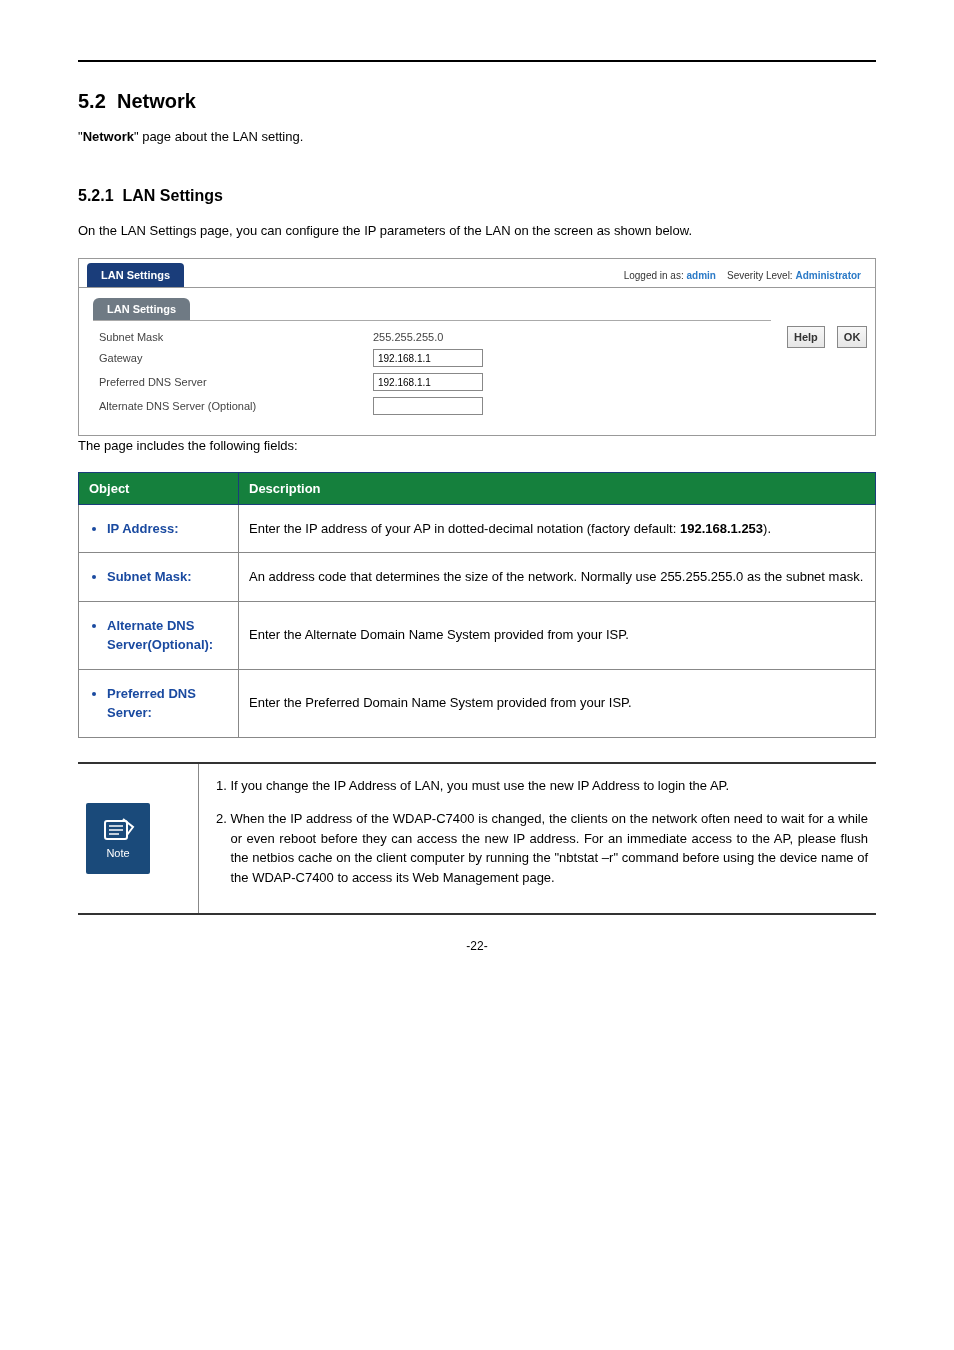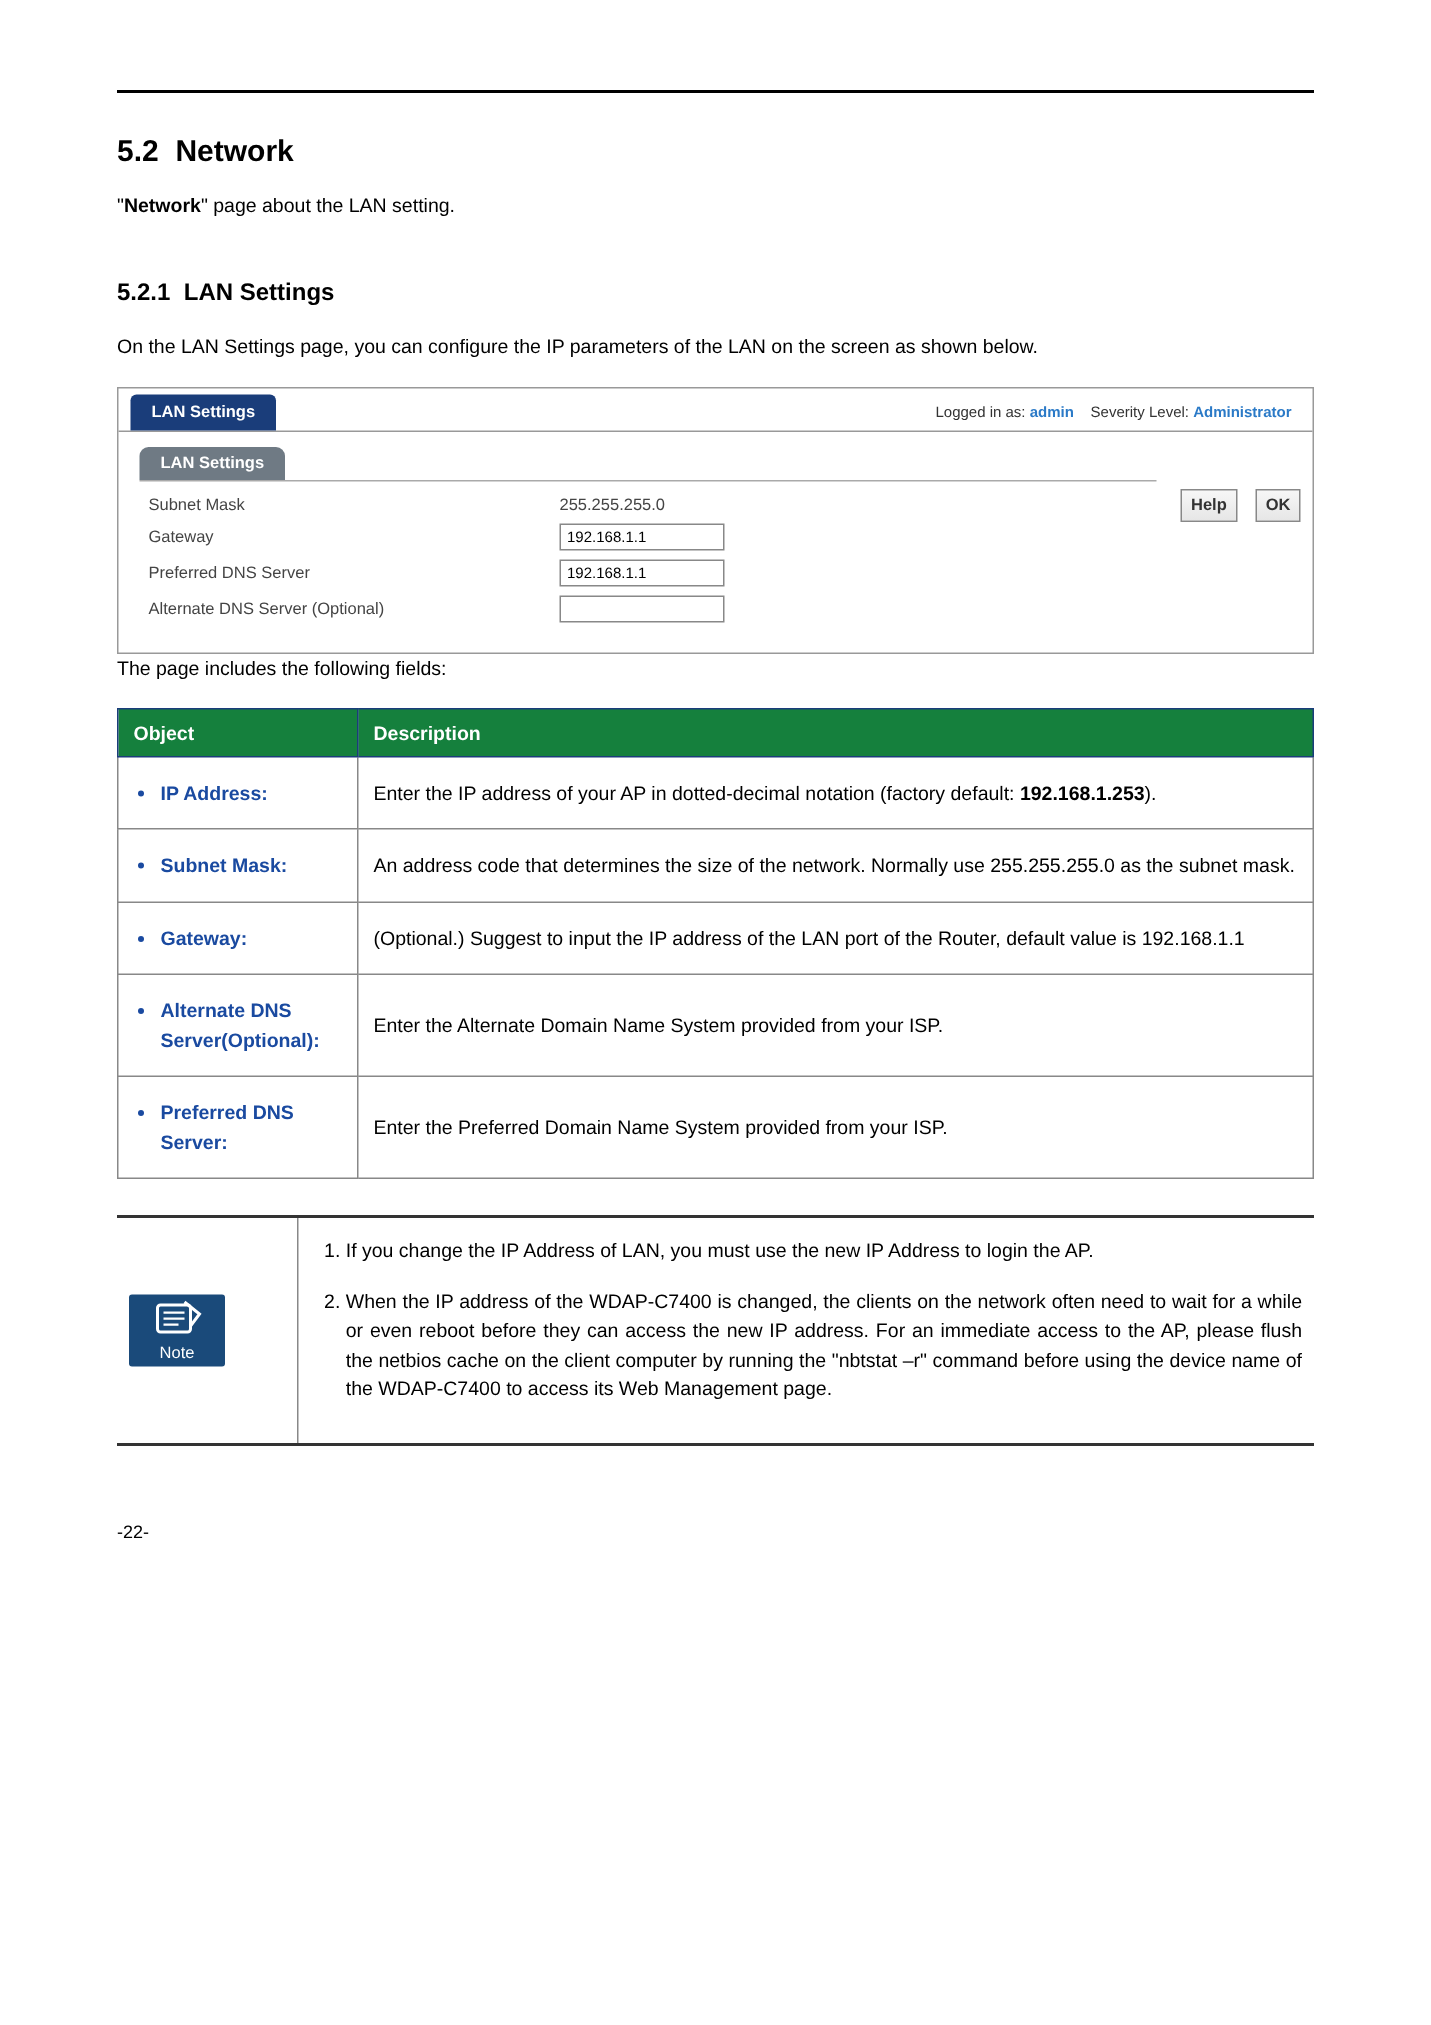--- a/index.html
+++ b/index.html
@@ -126,32 +126,32 @@
     border-bottom: 2px solid #333;
   }
   table.note td {
     padding: 12px 8px;
     vertical-align: middle;
     border-right: 1px solid #888;
     font-size: 13px;
   }
   table.note td:last-child { border-right: none; }
   .note-icon {
-    width: 64px; height: 48px;
+    width: 64px; height: 71px;
     background: #1a4a7a;
     color: #fff;
     display: flex; flex-direction: column; align-items: center; justify-content: center;
     gap: 2px;
     border-radius: 2px;
   }
   .note-icon svg { display: block; }
   .note-icon .note-label { font-size: 11px; }
   .note-list { margin: 0; padding-left: 24px; }
   .note-list li { margin-bottom: 14px; text-align: justify; line-height: 1.5; }
-  .pagenum { font-size: 12px; margin-top: 50px; }
+  .pagenum { text-align: center; font-size: 12px; margin-top: 24px; }
 </style>
 </head>
 <body>
 
 <div class="page">
   <hr class="top-hr">
 
   <h2 class="section">
     <span>5.2</span>&nbsp;&nbsp;<span>Network</span>
   </h2>
@@ -229,28 +229,20 @@
       <td class="obj">
             <ul>
               <li>Subnet Mask:</li>
             </ul>
           </td>
       <td class="td-desc">An address code that determines the size of the network. Normally use 255.255.255.0 as the subnet mask.</td>
     </tr>
     <tr>
       <td class="obj">
             <ul>
-              <li>Gateway:</li>
-            </ul>
-          </td>
-      <td class="td-desc">(Optional.) Suggest to input the IP address of the LAN port of the Router, default value is 192.168.1.1</td>
-    </tr>
-    <tr>
-      <td class="obj">
-            <ul>
               <li>Alternate DNS Server(Optional):</li>
             </ul>
           </td>
       <td class="td-desc">Enter the Alternate Domain Name System provided from your ISP.</td>
     </tr>
     <tr>
       <td class="obj">
             <ul>
               <li>Preferred DNS Server:</li>
             </ul>

